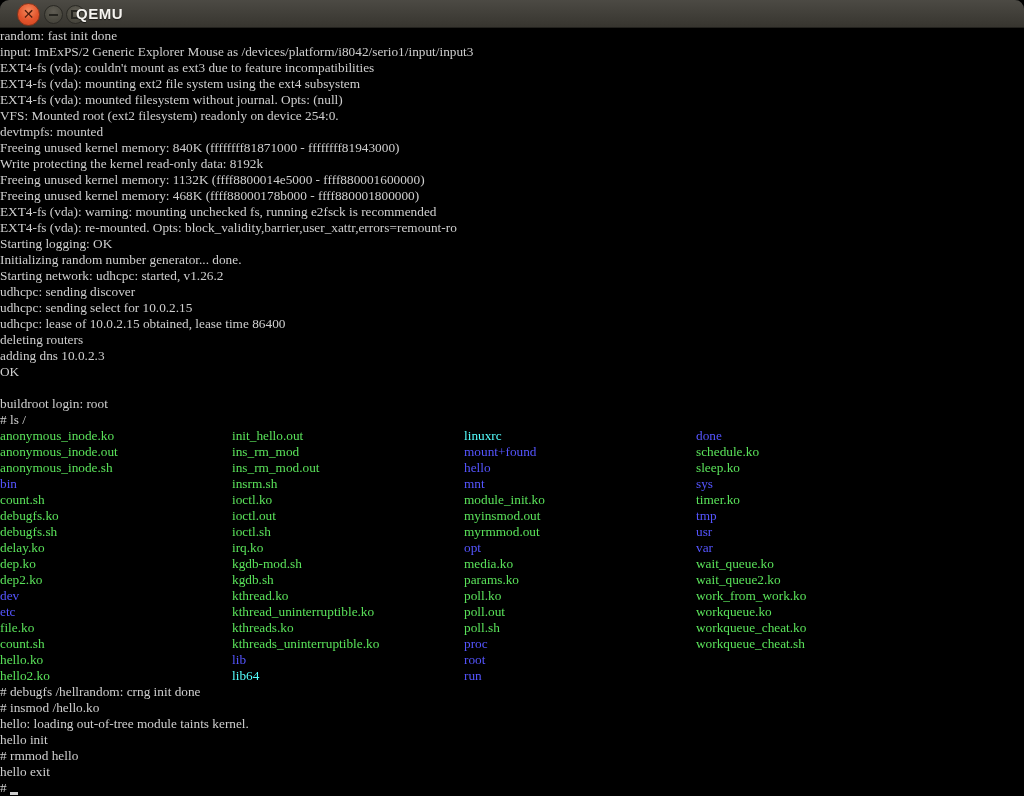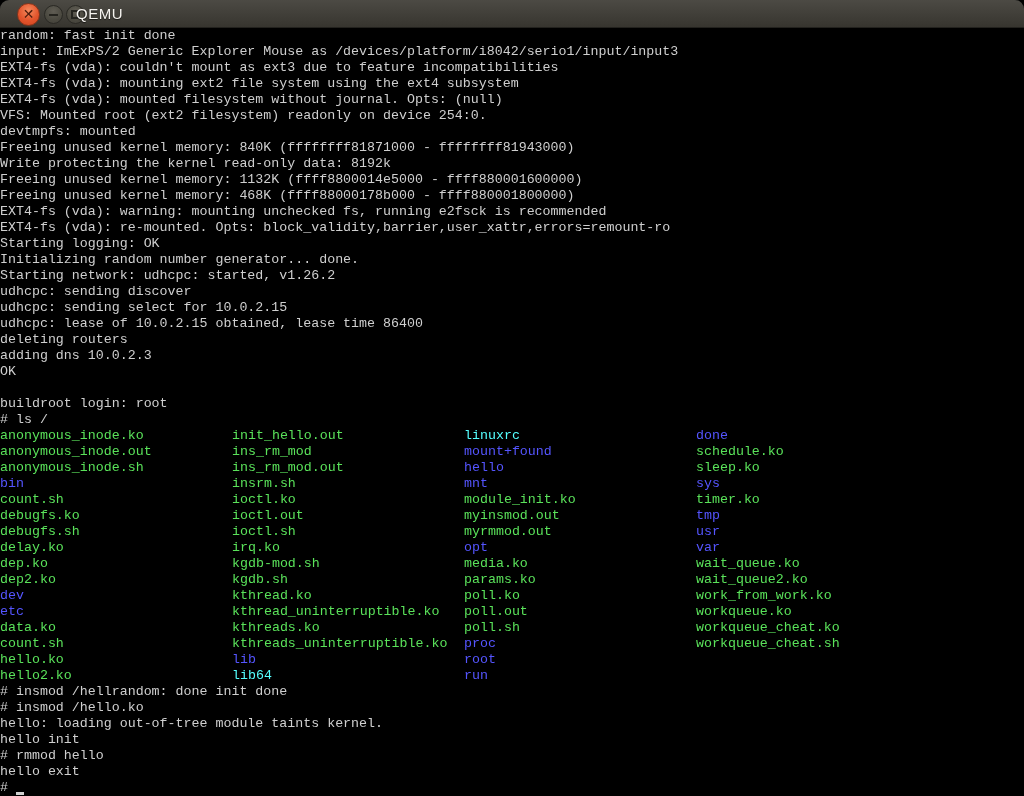--- a/index.html
+++ b/index.html
@@ -28,29 +28,29 @@
     background:radial-gradient(circle at 50% 32%,#605d54 0%,#4b4940 60%,#403e37 100%);
     border:1px solid #2a2924;
   }
   .btn-min{left:44px;}
   .btn-max{left:66px;}
   .glyph-min{position:absolute;left:4px;top:8px;width:9px;height:2px;background:#25241f;}
   .glyph-max{position:absolute;left:4px;top:4px;width:9px;height:9px;
              border:2px solid #25241f;box-sizing:border-box;}
   .title{
     position:absolute;left:76px;top:0;height:28px;line-height:27px;
-    color:#f5f3ef;font-size:15px;font-weight:normal;
+    color:#f5f3ef;font-size:15px;font-weight:bold;
     text-shadow:0 1px 1px rgba(0,0,0,.6);letter-spacing:.5px;
   }
 
   
   .console{
     position:absolute;top:28px;left:0;width:1024px;height:768px;
     background:var(--bg);color:var(--fg);
-    font-family:Liberation Mono, monospace;font-size:13.3px;line-height:16px;
+    font-family:Liberation Serif, serif;font-size:13.3px;line-height:16px;
   }
   .line{height:16px;white-space:pre;overflow:hidden;}
   .cell{display:inline-block;width:232px;white-space:pre;vertical-align:top;}
   .cell.last{width:auto;}
   .exec{color:var(--green);}
   .dir{color:var(--blue);}
   .link{color:var(--cyan);}
   .cursor{display:inline-block;position:relative;width:8px;height:15px;vertical-align:bottom;}
   .cursor::after{content:"";position:absolute;left:0;bottom:1px;width:8px;height:3px;
                  background:var(--fg);}
@@ -103,25 +103,25 @@
       <div class="line"><span class="cell exec">anonymous_inode.sh</span><span class="cell exec">ins_rm_mod.out</span><span class="cell dir">hello</span><span class="cell exec last">sleep.ko</span></div>
       <div class="line"><span class="cell dir">bin</span><span class="cell exec">insrm.sh</span><span class="cell dir">mnt</span><span class="cell dir last">sys</span></div>
       <div class="line"><span class="cell exec">count.sh</span><span class="cell exec">ioctl.ko</span><span class="cell exec">module_init.ko</span><span class="cell exec last">timer.ko</span></div>
       <div class="line"><span class="cell exec">debugfs.ko</span><span class="cell exec">ioctl.out</span><span class="cell exec">myinsmod.out</span><span class="cell dir last">tmp</span></div>
       <div class="line"><span class="cell exec">debugfs.sh</span><span class="cell exec">ioctl.sh</span><span class="cell exec">myrmmod.out</span><span class="cell dir last">usr</span></div>
       <div class="line"><span class="cell exec">delay.ko</span><span class="cell exec">irq.ko</span><span class="cell dir">opt</span><span class="cell dir last">var</span></div>
       <div class="line"><span class="cell exec">dep.ko</span><span class="cell exec">kgdb-mod.sh</span><span class="cell exec">media.ko</span><span class="cell exec last">wait_queue.ko</span></div>
       <div class="line"><span class="cell exec">dep2.ko</span><span class="cell exec">kgdb.sh</span><span class="cell exec">params.ko</span><span class="cell exec last">wait_queue2.ko</span></div>
       <div class="line"><span class="cell dir">dev</span><span class="cell exec">kthread.ko</span><span class="cell exec">poll.ko</span><span class="cell exec last">work_from_work.ko</span></div>
       <div class="line"><span class="cell dir">etc</span><span class="cell exec">kthread_uninterruptible.ko</span><span class="cell exec">poll.out</span><span class="cell exec last">workqueue.ko</span></div>
-      <div class="line"><span class="cell exec">data.ko</span><span class="cell exec">kthreads.ko</span><span class="cell exec">poll.sh</span><span class="cell exec last">workqueue_cheat.ko</span></div>
+      <div class="line"><span class="cell exec">file.ko</span><span class="cell exec">kthreads.ko</span><span class="cell exec">poll.sh</span><span class="cell exec last">workqueue_cheat.ko</span></div>
       <div class="line"><span class="cell exec">count.sh</span><span class="cell exec">kthreads_uninterruptible.ko</span><span class="cell dir">proc</span><span class="cell exec last">workqueue_cheat.sh</span></div>
       <div class="line"><span class="cell exec">hello.ko</span><span class="cell dir">lib</span><span class="cell dir last">root</span></div>
       <div class="line"><span class="cell exec">hello2.ko</span><span class="cell link">lib64</span><span class="cell dir last">run</span></div>
-      <div class="line"># insmod /hellrandom: done init done</div>
+      <div class="line"># debugfs /hellrandom: crng init done</div>
       <div class="line"># insmod /hello.ko</div>
       <div class="line">hello: loading out-of-tree module taints kernel.</div>
       <div class="line">hello init</div>
       <div class="line"># rmmod hello</div>
       <div class="line">hello exit</div>
       <div class="line"># <span class="cursor"></span></div>
     </div>
 </div>
 
 </body></html>

